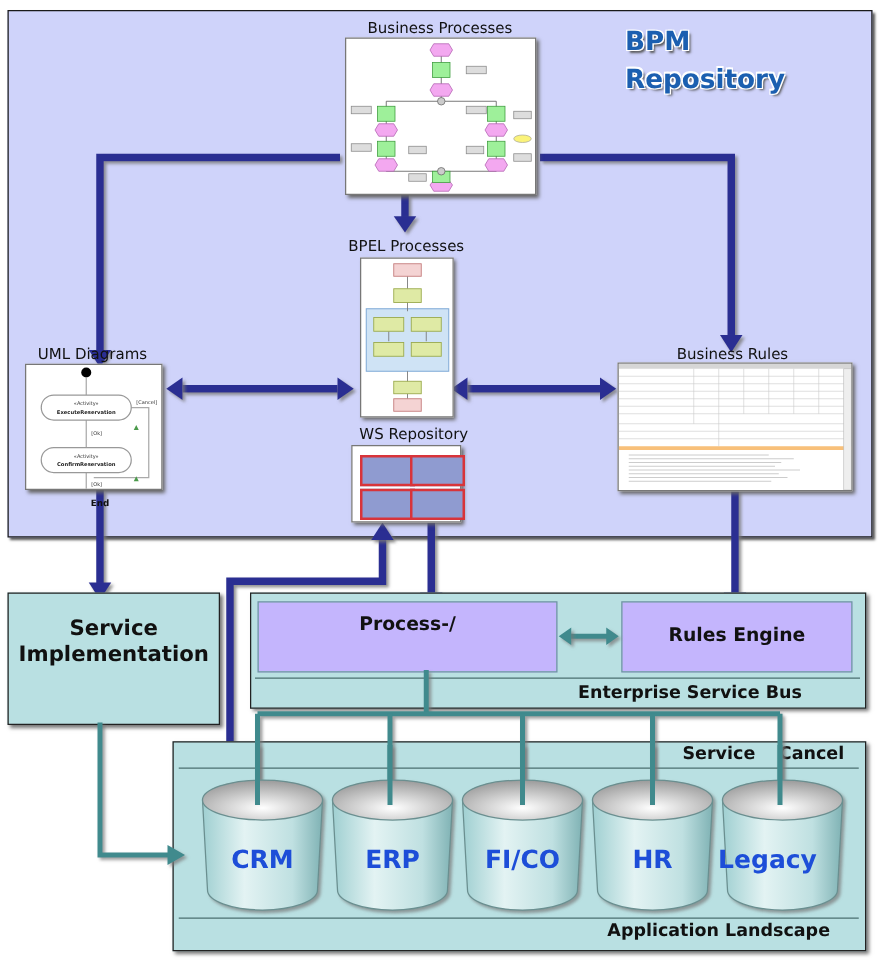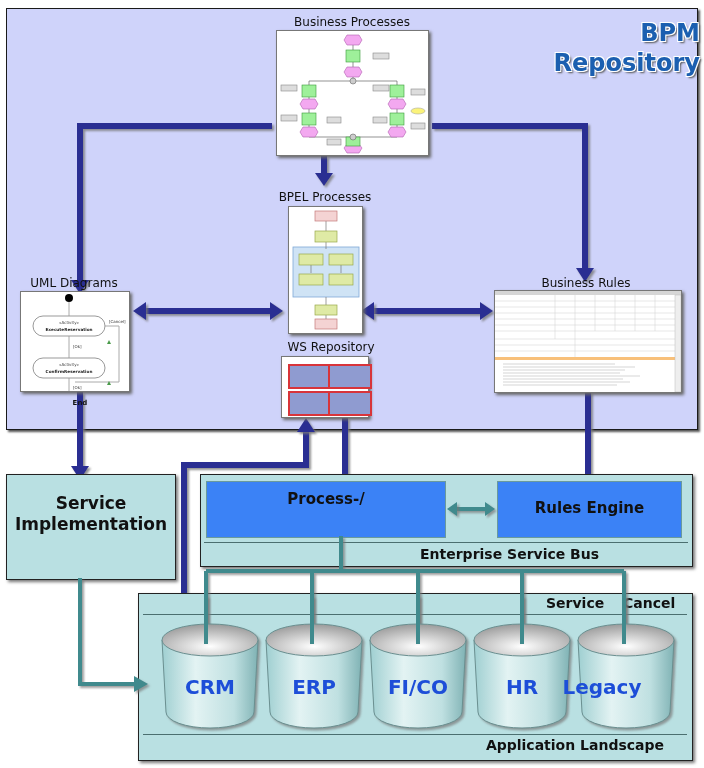--- a/index.html
+++ b/index.html
@@ -1,23 +1,23 @@
 <!DOCTYPE html>
 <html><head>
 <meta charset="utf-8">
 <style>
   html,body{margin:0;padding:0;background:#ffffff;}
   body{width:704px;height:768px;position:relative;overflow:hidden;font-family:"DejaVu Sans",sans-serif;}
   .abs{position:absolute;}
   .repo{left:6px;top:8px;width:690px;height:420px;background:#cfd3fa;border:1px solid #1a1a1a;box-shadow:2px 2px 2px #555;}
-  .repo-title{left:500px;top:18px;width:200px;text-align:right;font-family:"DejaVu Sans",sans-serif;font-weight:bold;font-size:24px;line-height:30px;color:#1b5fb0;text-shadow:1px 1px 0 #fff,-1px -1px 0 #fff,1px -1px 0 #fff,-1px 1px 0 #fff,2px 2px 2px #555;}
+  .repo-title{left:500px;top:18px;width:200px;text-align:left;font-family:"DejaVu Sans",sans-serif;font-weight:bold;font-size:21px;line-height:30px;color:#1b5fb0;text-shadow:1px 1px 0 #fff,-1px -1px 0 #fff,1px -1px 0 #fff,-1px 1px 0 #fff,2px 2px 2px #555;}
   .lbl{font-size:12px;color:#111;text-align:center;white-space:nowrap;}
   .card{background:#fff;border:1px solid #777;box-shadow:2px 2px 3px #666;}
   .teal{background:#b9e0e2;border:1px solid #222;box-shadow:2px 2px 3px #777;}
-  .teal2{background:#3b82f6;border:1px solid #6a9a9c;}
+  .teal2{background:#c4b5fd;border:1px solid #6a9a9c;}
   .bold{font-family:"DejaVu Sans",sans-serif;font-weight:bold;color:#111;}
   .hline{height:1px;background:#4b6f70;}
   svg{position:absolute;left:0;top:0;}
   .ws-cell{position:absolute;width:40px;height:21px;background:#8f9bd0;border:2px solid #d8343a;}
   .db-label{position:absolute;width:100px;text-align:center;font-weight:bold;font-size:20px;color:#1d4ed8;font-family:"DejaVu Sans",sans-serif;}
 </style>
 </head>
 <body>
 
 <div class="abs repo"></div>
@@ -218,21 +218,21 @@
 <div class="abs teal" style="left:200px;top:474px;width:491px;height:91px;"></div>
 <div class="abs teal2" style="left:206px;top:481px;width:238px;height:55px;">
   <div class="bold" style="position:absolute;left:0;top:8px;width:238px;text-align:center;font-size:15px;line-height:19px;">
     <div>Process-/</div>
   </div>
 </div>
 <div class="abs teal2" style="left:497px;top:481px;width:183px;height:55px;">
   <div class="bold" style="position:absolute;left:0;top:17px;width:183px;text-align:center;font-size:15px;">Rules Engine</div>
 </div>
 <div class="abs hline" style="left:204px;top:542px;width:484px;"></div>
-<div class="abs bold" style="left:420px;top:546px;width:264px;text-align:left;font-size:14px;">Enterprise Service Bus</div>
+<div class="abs bold" style="left:420px;top:546px;width:264px;text-align:center;font-size:14px;">Enterprise Service Bus</div>
 
 <div class="abs teal" style="left:138px;top:593px;width:553px;height:166px;"></div>
 <div class="abs hline" style="left:143px;top:614px;width:544px;"></div>
 <div class="abs hline" style="left:143px;top:734px;width:544px;"></div>
 <div class="abs bold" style="left:546px;top:595px;font-size:14px;word-spacing:14px;">
   <span>Service</span>
   <span>Cancel</span>
 </div>
 <div class="abs bold" style="left:410px;top:737px;width:254px;text-align:right;font-size:14px;">Application Landscape</div>
 
@@ -294,14 +294,14 @@
         <ellipse cx="626" cy="640" rx="48" ry="16" fill="url(#top)" stroke="#6a8f90" stroke-width="1"></ellipse>
       </g>
       <line x1="624" x2="624" y1="596" y2="644" stroke="#3f8a8d" stroke-width="4"></line>
     </g>
 </svg>
 <div id="db-labels">
     <div class="db-label" style="left: 160px; top: 675px;">CRM</div>
     <div class="db-label" style="left: 264px; top: 675px;">ERP</div>
     <div class="db-label" style="left: 368px; top: 675px; text-align: center;">FI/CO</div>
     <div class="db-label" style="left: 472px; top: 675px;">HR</div>
-    <div class="db-label" style="left: 552px; top: 675px; text-align: center;">Legacy</div>
+    <div class="db-label" style="left: 564px; top: 675px; text-align: center;">Legacy</div>
   </div>
 
 </body></html>

